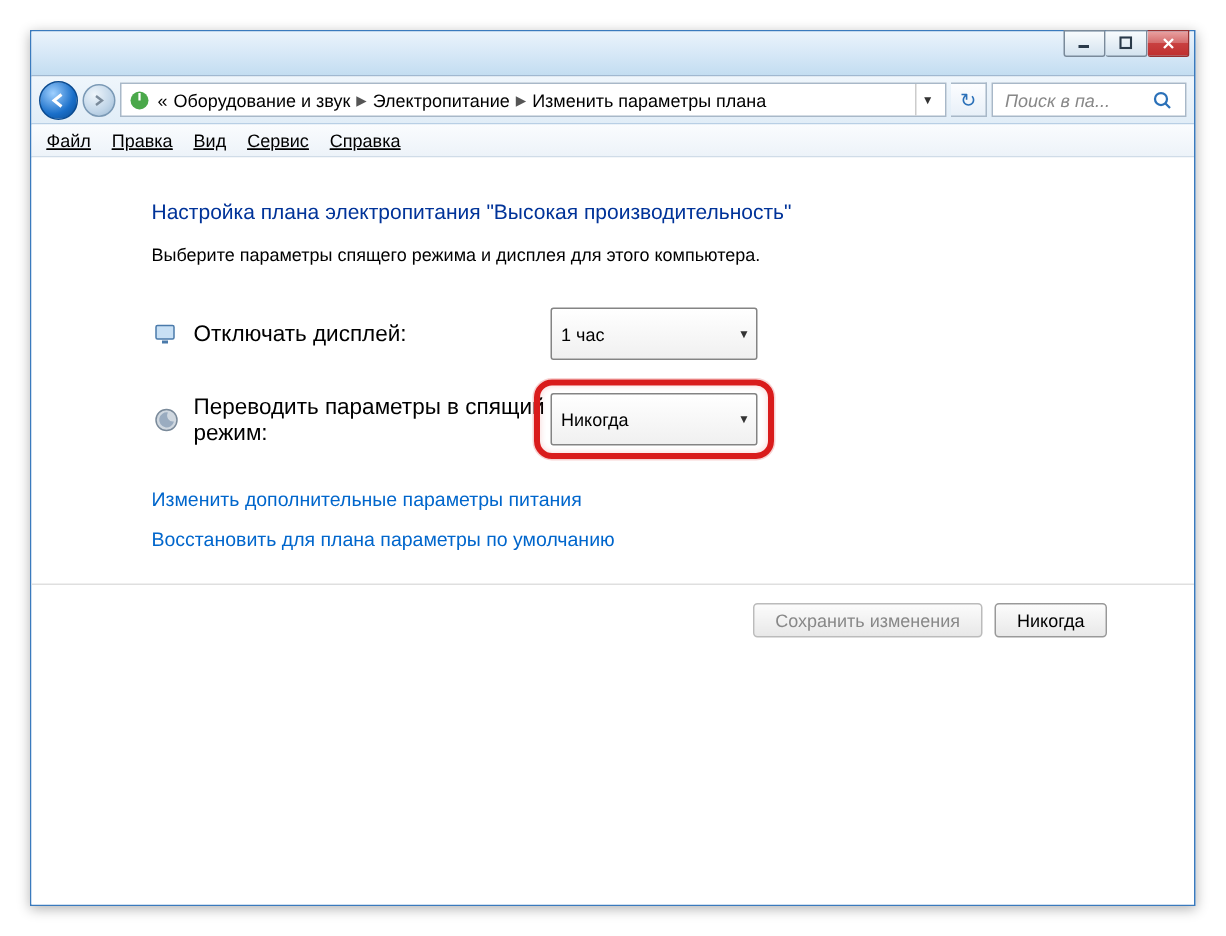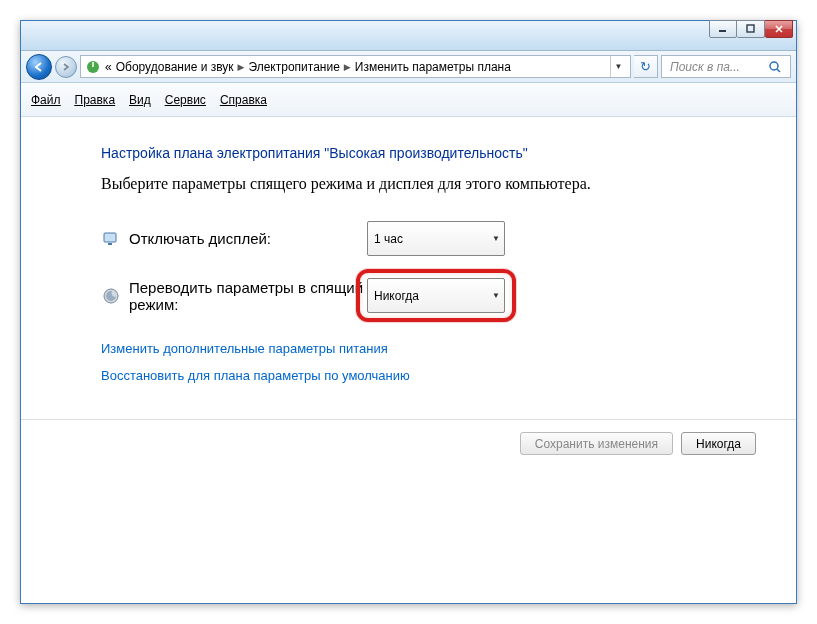--- a/index.html
+++ b/index.html
@@ -125,21 +125,21 @@
     border: 1px solid #a8b8c8;
     display: flex;
     align-items: center;
     padding: 0 8px;
     color: #888;
     font-style: italic;
     font-size: 12px;
     justify-content: space-between;
   }
   .menubar {
-    height: 34px;
+    height: 22px;
     background: linear-gradient(to bottom, #fafcfe, #edf3f9);
     border-bottom: 1px solid #d0dce8;
     display: flex;
     align-items: center;
     padding: 0 4px;
     gap: 2px;
     font-size: 12px;
   }
   .menu-item {
     padding: 2px 6px;
@@ -159,23 +159,22 @@
   .content-inner {
     padding: 0 40px 0 80px;
   }
   .page-title {
     color: #003399;
     font-size: 14px;
     margin-bottom: 14px;
   }
   .page-sub {
     color: #000;
-    font-size: 16px;
+    font-size: 12px;
     margin-bottom: 28px;
-    font-family: Liberation Serif, serif;
   }
   .setting-row {
     display: flex;
     align-items: center;
     margin-bottom: 22px;
   }
   .setting-icon {
     width: 20px;
     height: 20px;
     margin-right: 8px;
@@ -216,25 +215,25 @@
   }
   .link {
     color: #0066cc;
     font-size: 13px;
     margin-bottom: 12px;
     cursor: pointer;
     display: block;
   }
   .button-row {
     border-top: 1px solid #dfdfdf;
-    padding: 12px 40px 12px 0;
+    padding: 12px 58px 12px 0;
     display: flex;
     justify-content: flex-end;
     gap: 8px;
-    margin-top: 24px;
+    margin-top: 10px;
   }
   .btn {
     height: 23px;
     padding: 0 14px;
     border: 1px solid #999;
     border-radius: 3px;
     background: linear-gradient(to bottom, #fcfcfc, #e8e8e8);
     font-size: 12px;
     display: flex;
     align-items: center;

